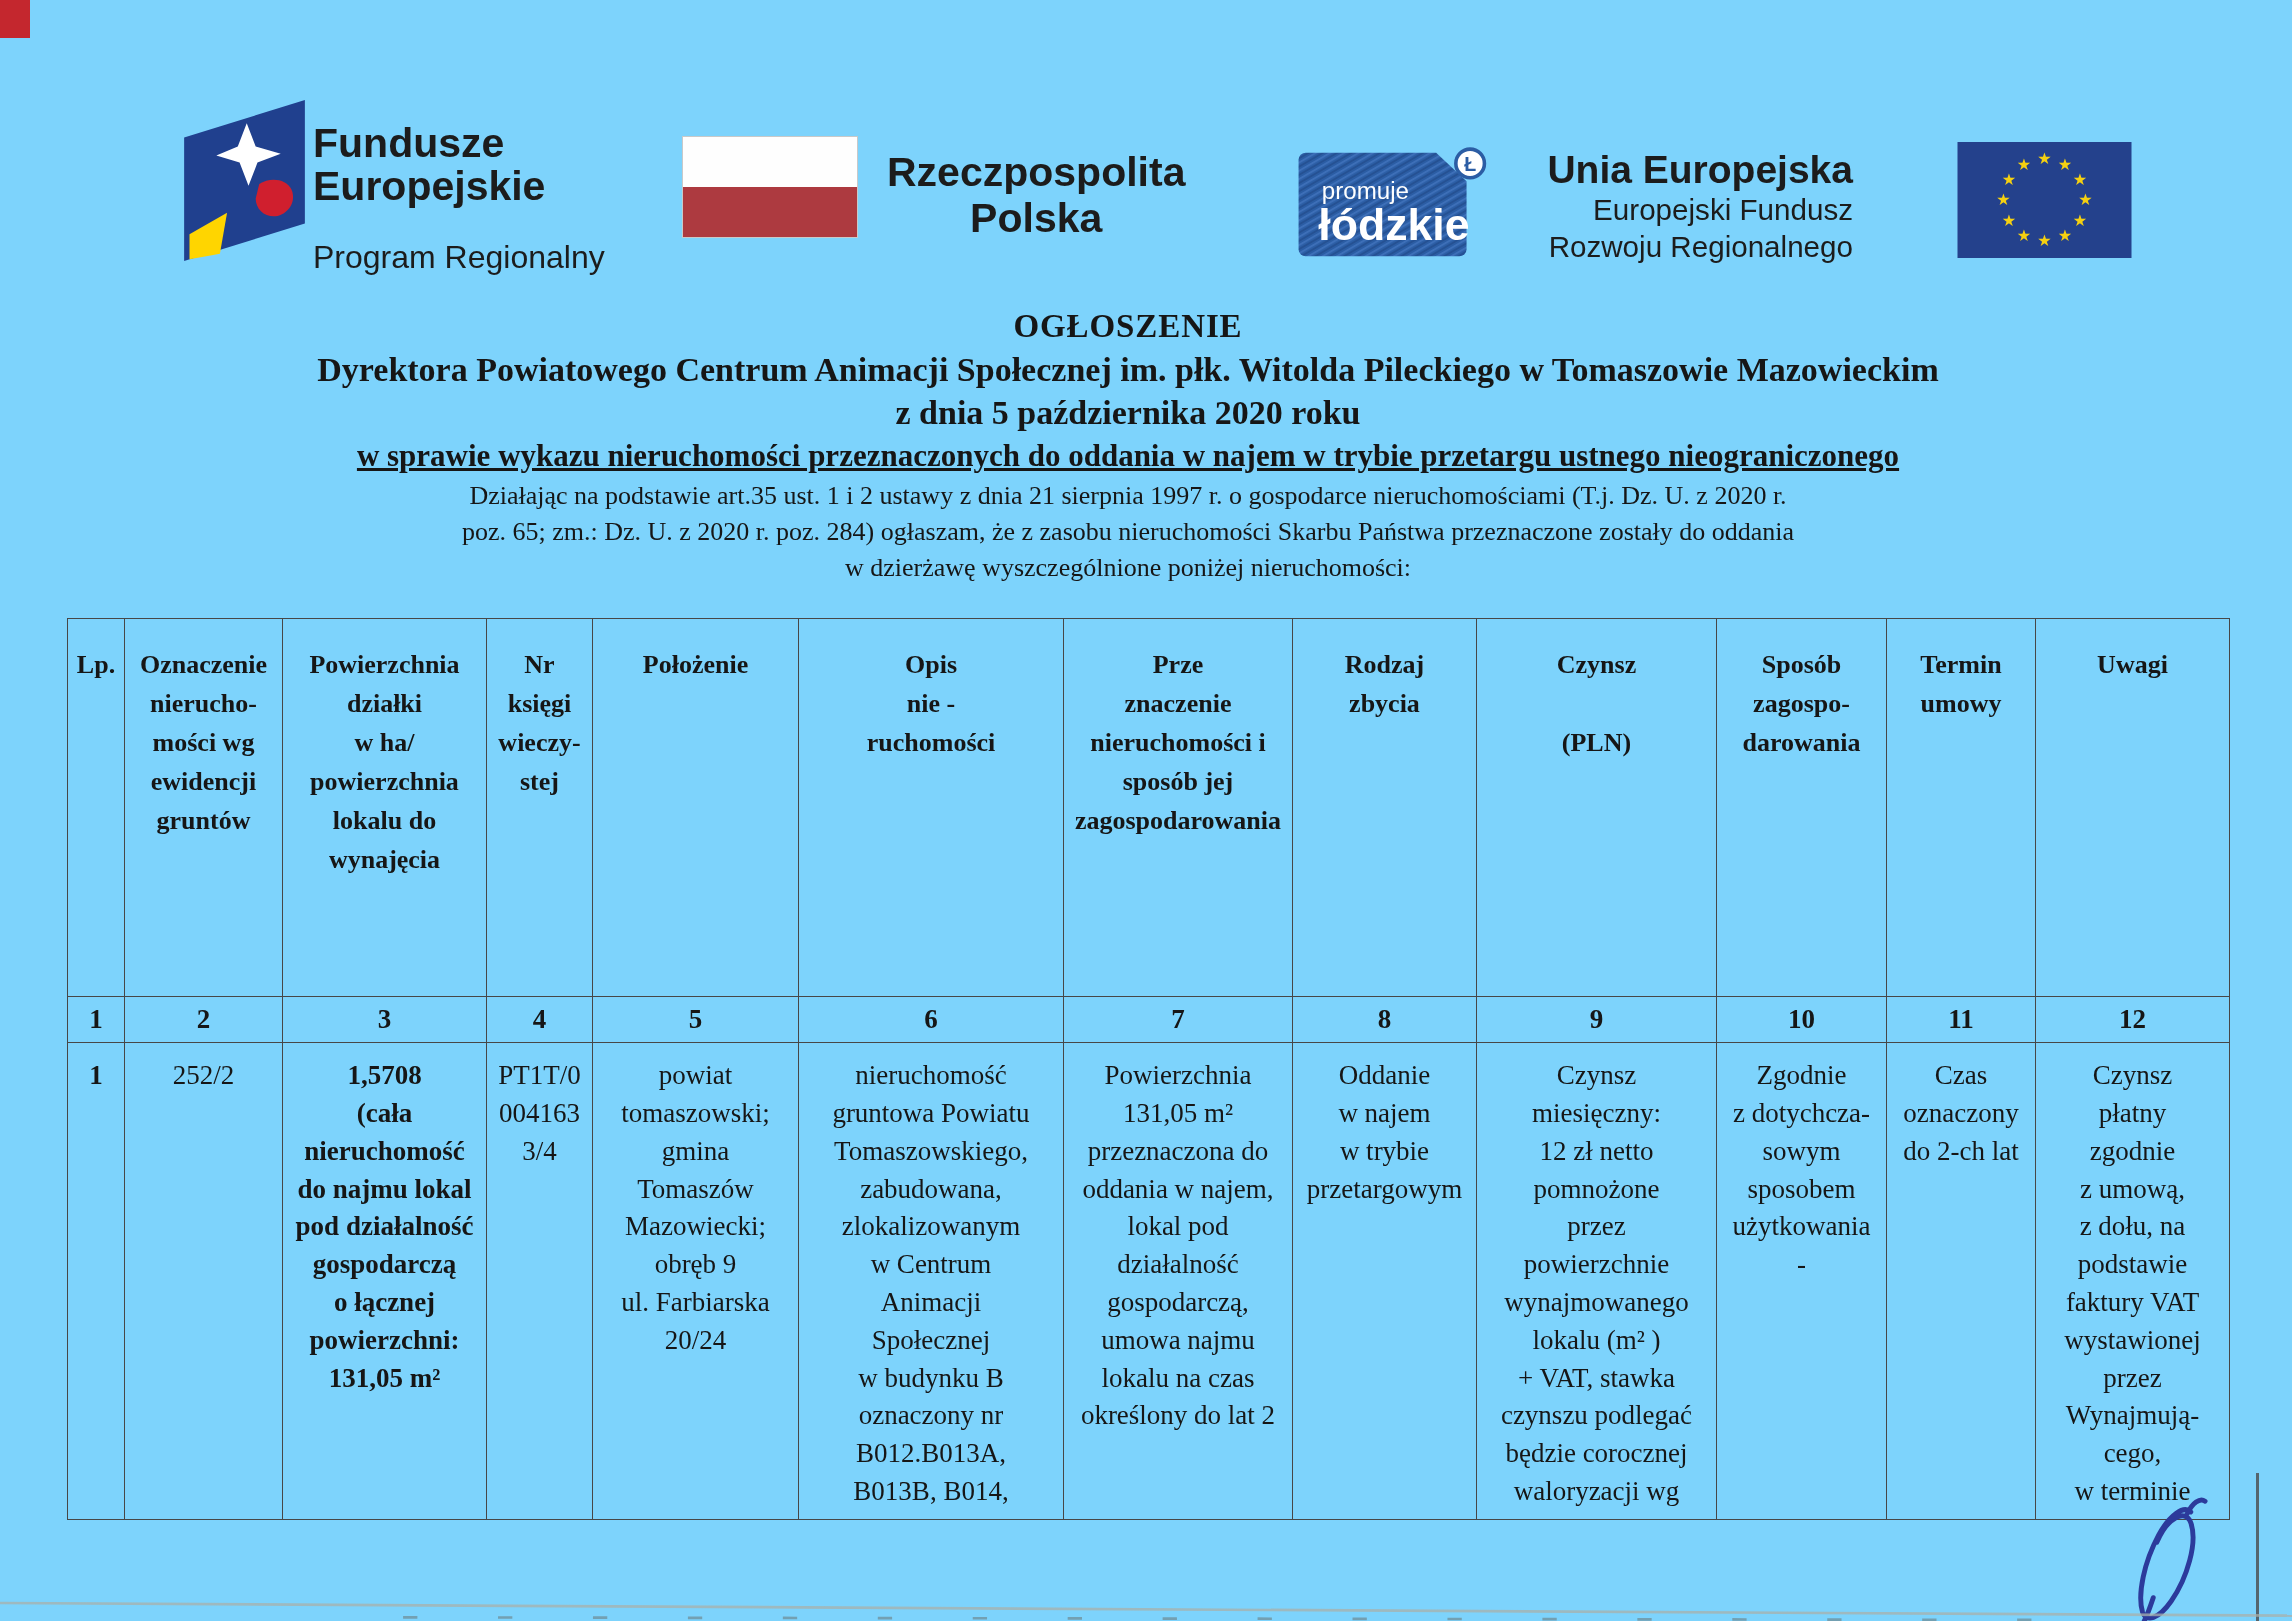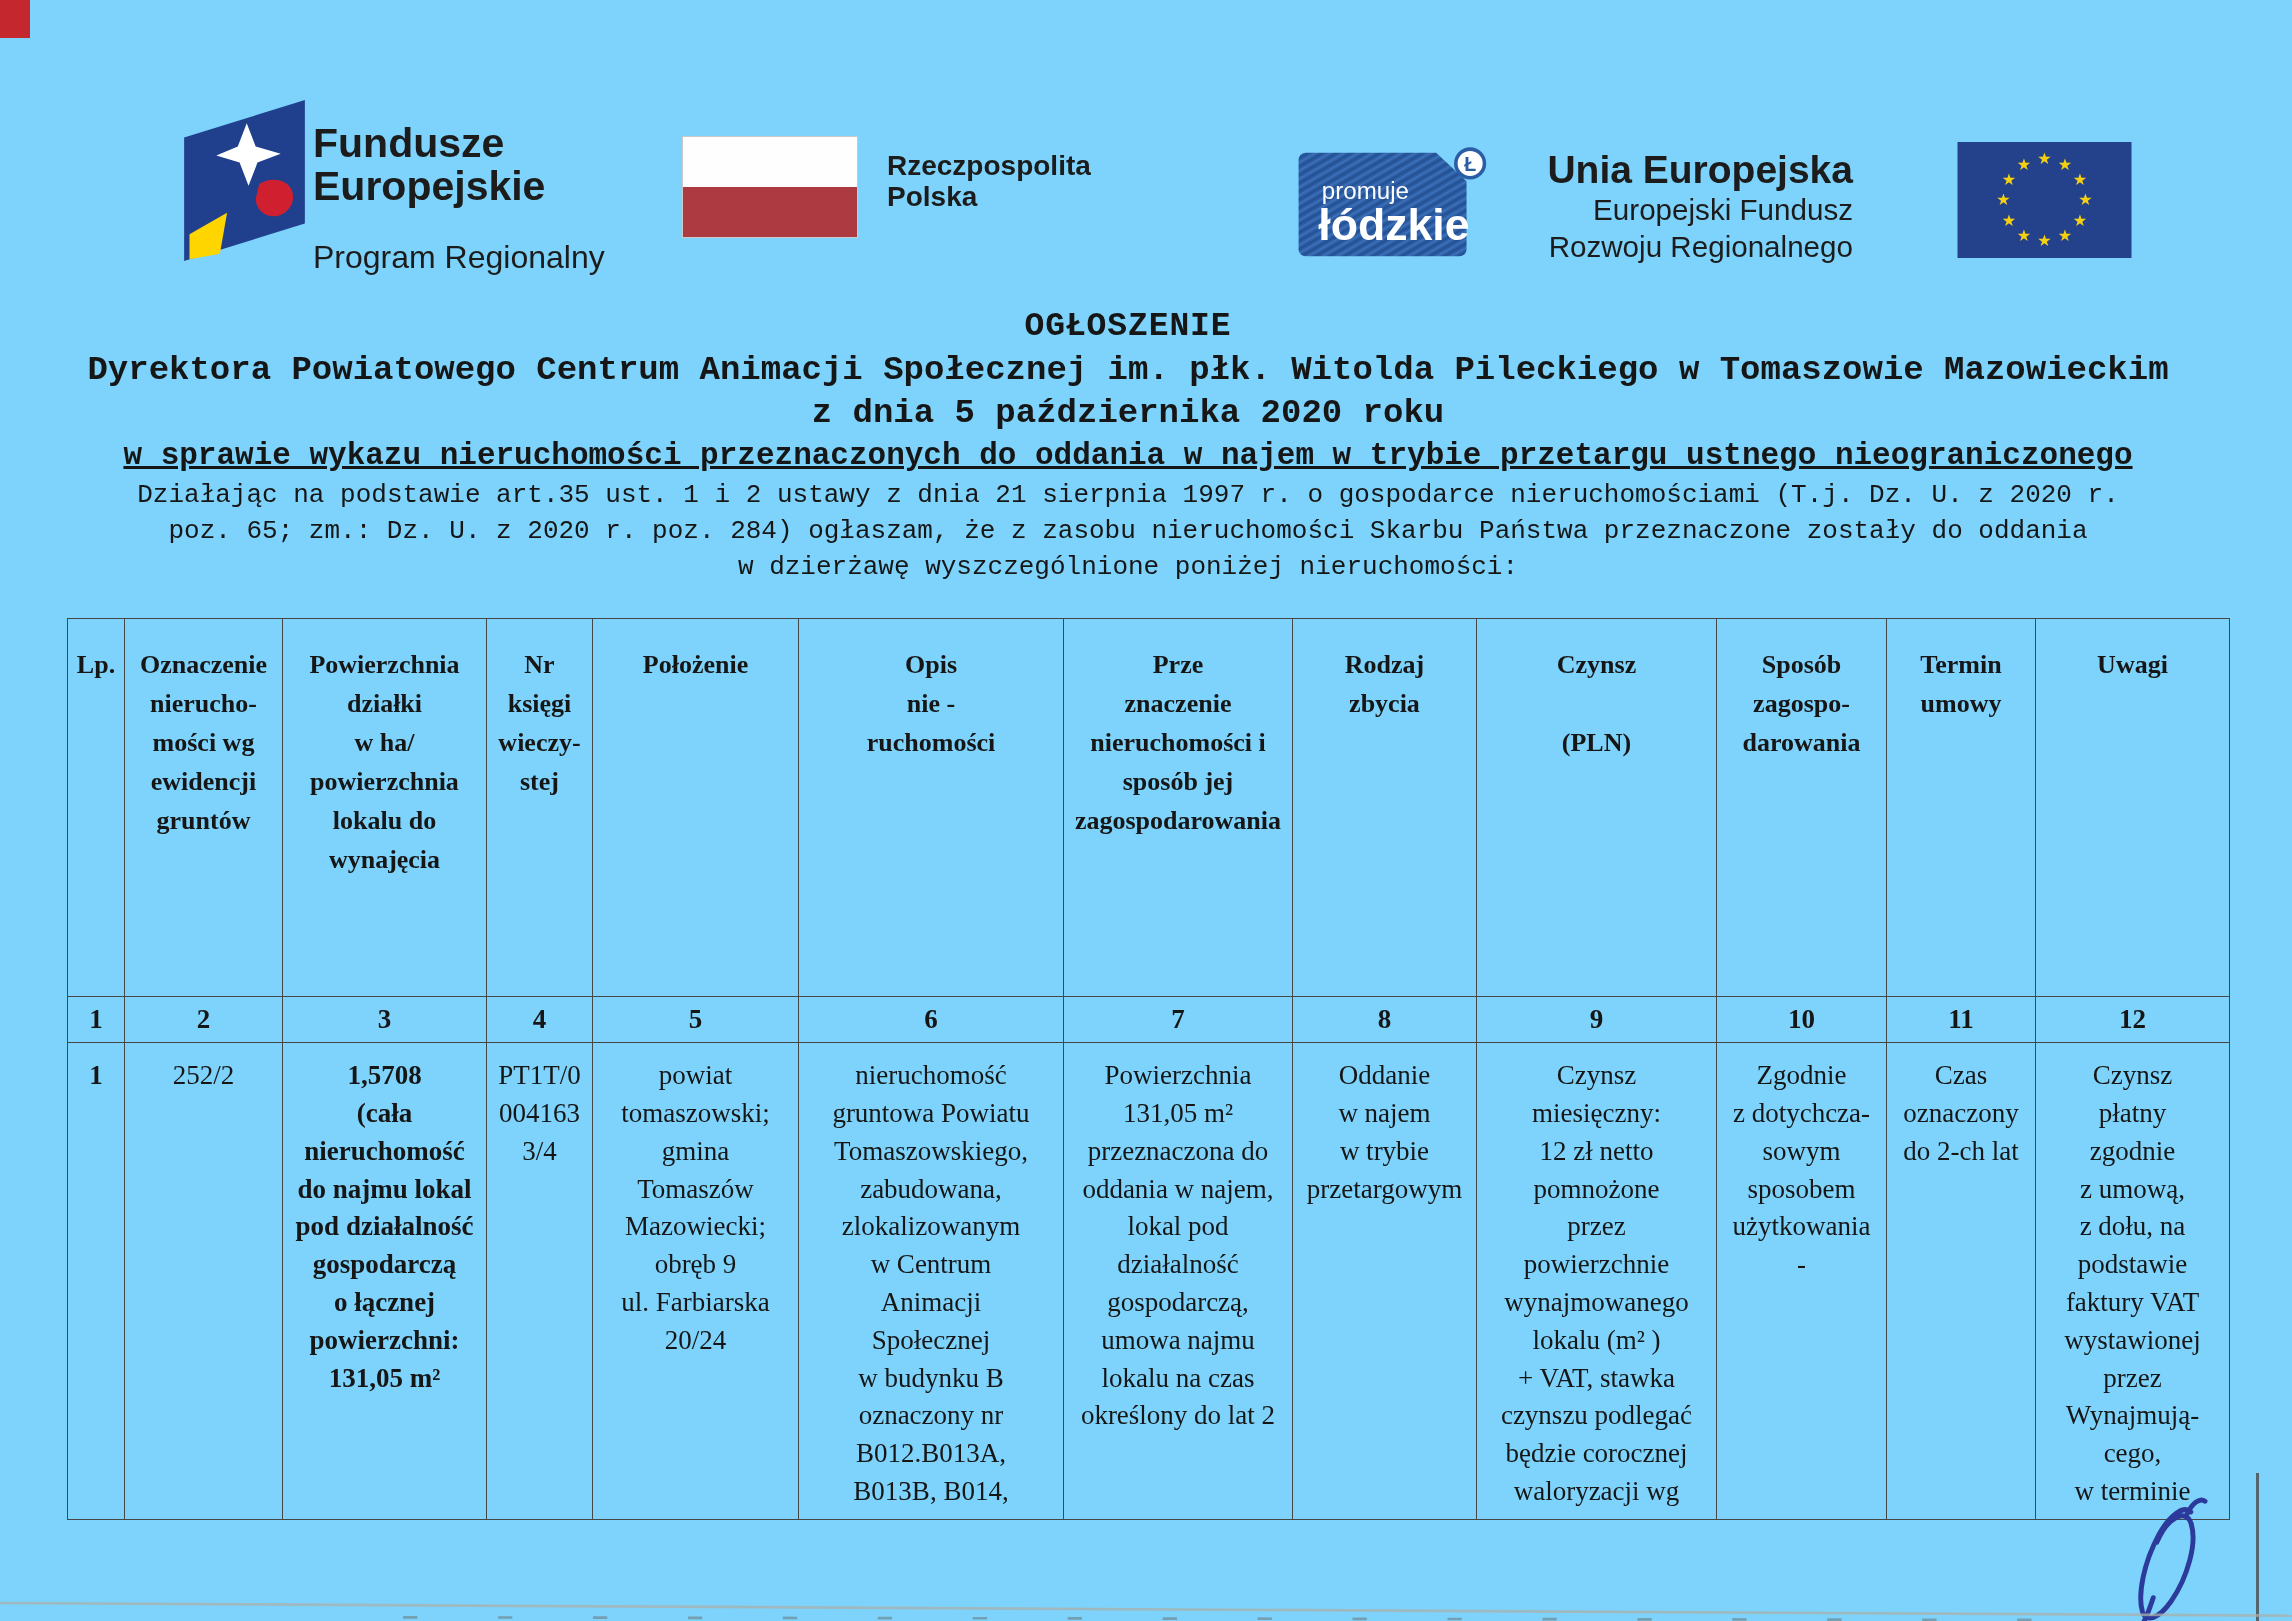--- a/index.html
+++ b/index.html
@@ -11,28 +11,28 @@
   .abs{position:absolute;}
   .pre{white-space:pre-line;}
 
   
   .logo-text{font-family:"Liberation Sans", sans-serif; color:#1c1c1c;}
   .fe-title{font-size:41px; font-weight:bold; line-height:1.06;}
   .fe-sub{font-size:32px; margin-top:30px;}
   .pl-flag{width:176px; height:102px; border:0.9px solid #c9c9c9; box-sizing:border-box;}
   .pl-flag .w{height:50%; background:#fefefe;}
   .pl-flag .r{height:50%; background:#ad3a40;}
-  .pl-title{font-size:28px; font-weight:bold; line-height:1.12;}
+  .pl-title{font-size:41px; font-weight:bold; line-height:1.12;text-align:center;}
   .eu-block{width:321px; text-align:right;}
   .eu-title{font-size:39px; font-weight:bold; line-height:1.1;}
   .eu-sub{font-size:29.6px; line-height:1.25;}
   .corner-mark{left:0; top:0; width:30px; height:38px; background:#c4272e;}
 
   
-  .h-center{left:0; width:2256px; text-align:center;font-family:Liberation Mono, monospace;}
+  .h-center{left:0; width:2256px; text-align:center;}
   .doc-title{top:308px; font-size:33px; font-weight:bold; letter-spacing:0.9px;}
   .doc-line2{top:351px; font-size:34px; font-weight:bold;}
   .doc-line3{top:394px; font-size:34px; font-weight:bold;}
   .doc-line4{top:438px; font-size:31px; font-weight:bold; text-decoration:underline;}
   .doc-par{top:478px; font-size:26px; line-height:1.38;}
 
   
   table.doc{
     position:absolute; left:67px; top:618px; width:2163px;
     border-collapse:collapse; table-layout:fixed;

